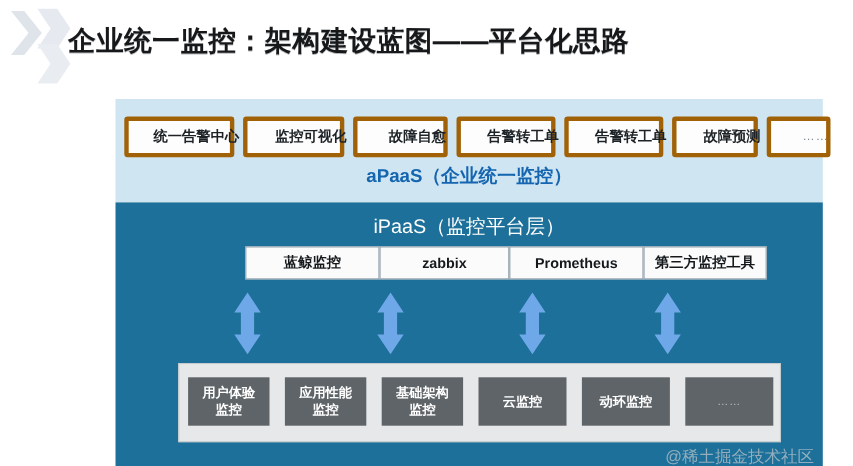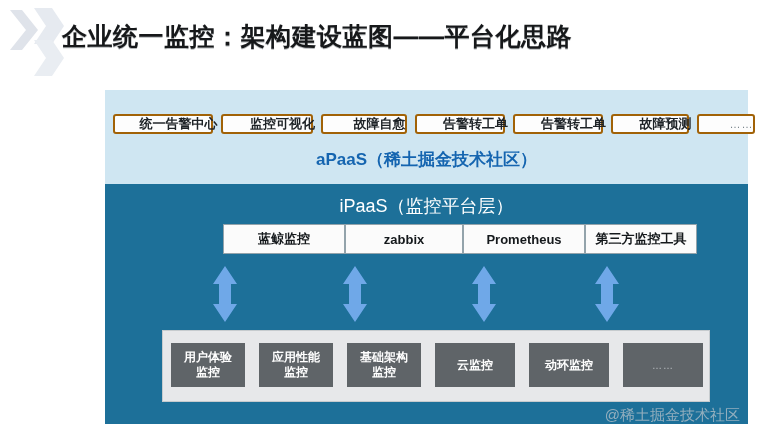--- a/index.html
+++ b/index.html
@@ -59,23 +59,23 @@
     height: 38px;
     display: flex;
     align-items: center;
     justify-content: flex-start;
     padding: 0 8px;
     box-sizing: border-box;
     gap: 8px;
   }
   .apaas-box {
     background: #fdfdfd;
-    border: 2px solid #a16207;
+    border: 4px solid #a16207;
     border-radius: 3px;
-    height: 20px;
+    height: 37px;
     display: flex;
     align-items: center;
     justify-content: center;
     font-size: 13px;
     color: #1d2226;
     font-weight: bold;
     box-sizing: border-box;
     white-space: nowrap;
     padding-left: 31px;
   }
@@ -249,21 +249,21 @@
 <div id="apaas-panel">
   <div id="apaas-box-row">
     <div class="apaas-box w1">统一告警中心</div>
     <div class="apaas-box w2">监控可视化</div>
     <div class="apaas-box w3">故障自愈</div>
     <div class="apaas-box w4">告警转工单</div>
     <div class="apaas-box w5">告警转工单</div>
     <div class="apaas-box w6">故障预测</div>
     <div class="apaas-box dots">……</div>
   </div>
-  <div id="apaas-label">aPaaS（稀土掘金技术社区）</div>
+  <div id="apaas-label">aPaaS（企业统一监控）</div>
 </div>
 
 <div id="ipaas-panel">
   <div id="ipaas-label">iPaaS（监控平台层）</div>
 
   <div id="ipaas-box-row">
     <div class="ipaas-box b1">蓝鲸监控</div>
     <div class="ipaas-box b2">zabbix</div>
     <div class="ipaas-box b3">Prometheus</div>
     <div class="ipaas-box b4">第三方监控工具</div>

